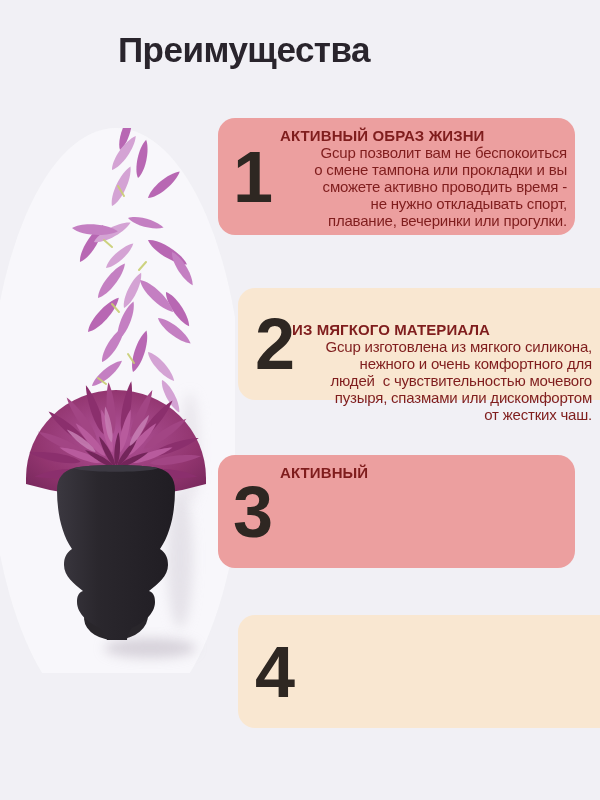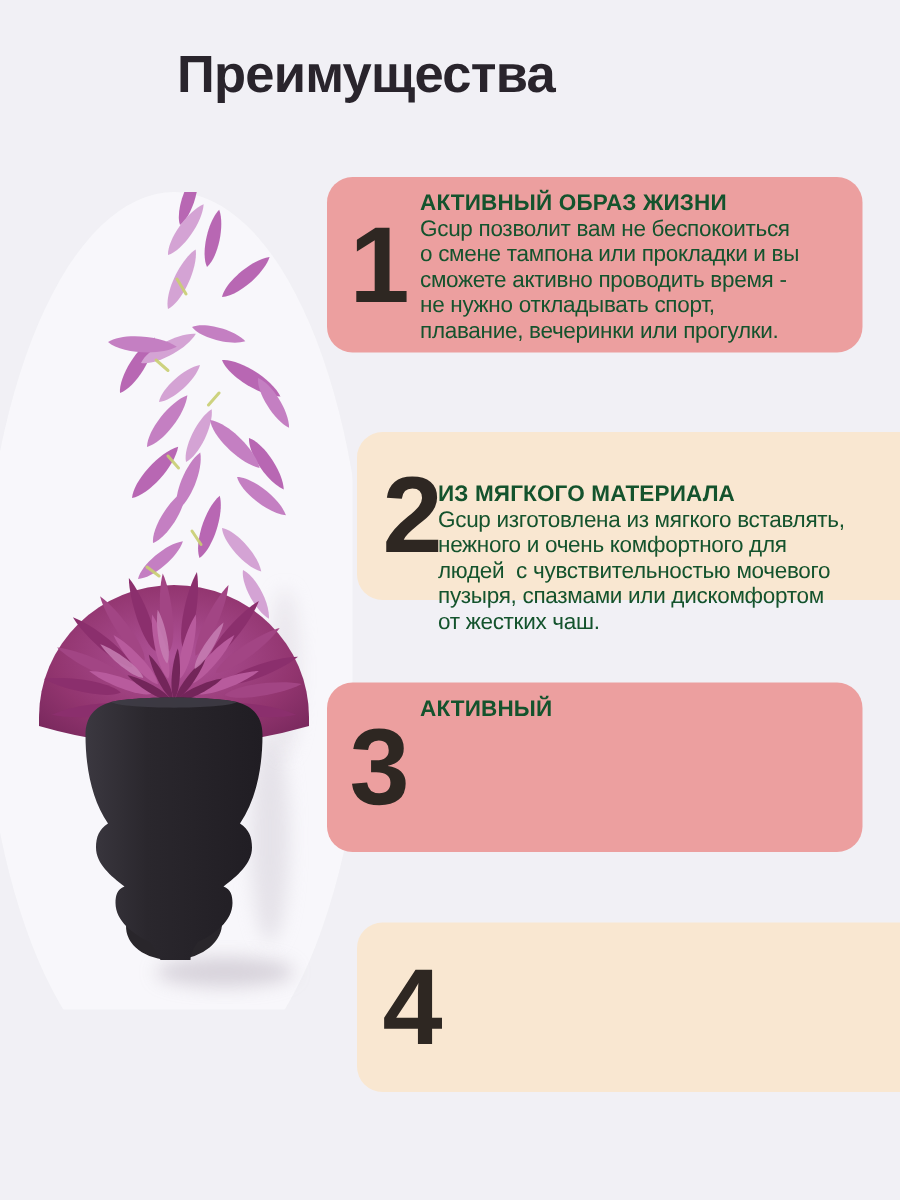--- a/index.html
+++ b/index.html
@@ -22,29 +22,30 @@
   .card-3{top:455px;height:113px;}
   .card-4{top:615px;height:113px;}
   .card .num{
     position:absolute;left:6px;top:0;bottom:0;width:58px;
     display:flex;align-items:center;justify-content:center;
     font-size:72px;font-weight:600;color:#2e2722;line-height:1;
   }
   .card.cream .num{left:8px;}
   .card .txt{
     position:absolute;left:62px;top:9px;right:8px;
-    color:#14532d;
+    color:#7f1d1d;
   }
   .card.cream .txt{left:54px;margin-top:24px;}
   .card .heading{
     font-size:15px;font-weight:700;line-height:17px;letter-spacing:0.1px;
   }
   .card .body{
     font-size:15px;font-weight:400;line-height:17px;white-space:pre-wrap;
     letter-spacing:-0.2px;
+    text-align:right;
   }
   .photo{position:absolute;left:0;top:128px;width:235px;height:545px;}
 </style>
 </head>
 <body>
 
 <h1 class="page-title">Преимущества</h1>
 
 <svg class="photo" viewBox="0 0 235 545" xmlns="http://www.w3.org/2000/svg">
   <defs>
@@ -192,21 +193,21 @@
 сможете активно проводить время -
 не нужно откладывать спорт,
 плавание, вечеринки или прогулки.</div>
   </div>
 </section>
 
 <section class="card cream card-2">
   <div class="num">2</div>
   <div class="txt">
     <div class="heading">ИЗ МЯГКОГО МАТЕРИАЛА</div>
-    <div class="body">Gcup изготовлена из мягкого вставлять,
+    <div class="body">Gcup изготовлена из мягкого силикона,
 нежного и очень комфортного для
 людей  с чувствительностью мочевого
 пузыря, спазмами или дискомфортом
 от жестких чаш.</div>
   </div>
 </section>
 
 <section class="card pink card-3">
   <div class="num">3</div>
   <div class="txt">

